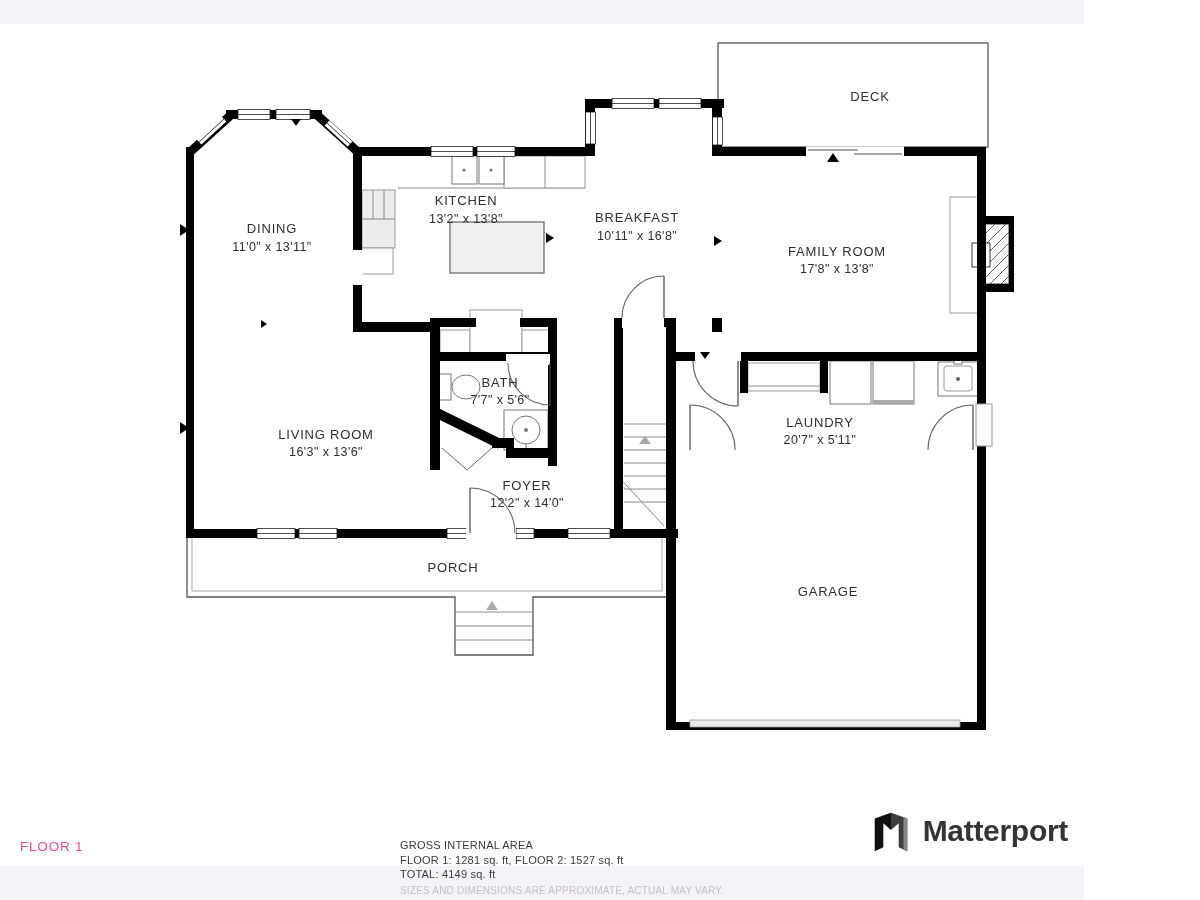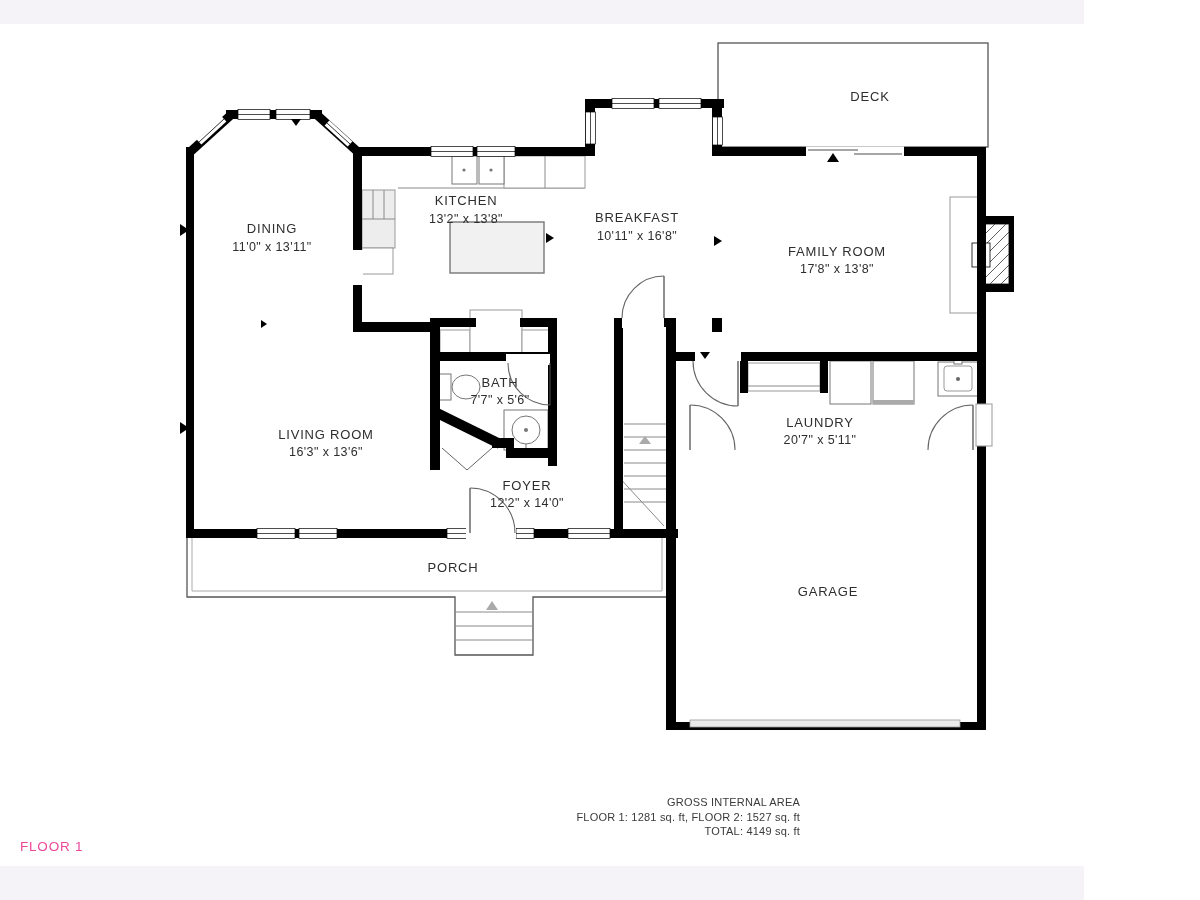--- a/index.html
+++ b/index.html
@@ -18,21 +18,21 @@
   .thin2{stroke:#aaa;fill:none;stroke-width:1;}
   .fix{stroke:#777;fill:#fff;stroke-width:1;}
   .fix2{stroke:#999;fill:#fff;stroke-width:1;}
   .arc{stroke:#666;fill:none;stroke-width:1.1;}
   .leaf{stroke:#444;stroke-width:1.2;}
   .tread{stroke:#8a8a8a;stroke-width:1;}
   text.room{font-family:"Liberation Sans",sans-serif;font-size:13px;letter-spacing:0.8px;
             fill:#2e2e2e;text-anchor:middle;}
   text.dims{font-family:"Liberation Sans",sans-serif;font-size:12.5px;letter-spacing:0.4px;
             fill:#2e2e2e;text-anchor:middle;}
-  .footer{position:absolute;left:400px;top:795px;width:400px;text-align:right;
+  .footer{position:absolute;left:400px;top:838px;width:400px;text-align:left;
           color:#3a3a3a;font-size:11px;letter-spacing:0.2px;line-height:14.6px;}
   .footer .disclaimer{font-size:10px;color:#c4c1c7;margin-top:2px;}
   .floor-label{position:absolute;left:20px;top:839px;font-size:13.5px;letter-spacing:0.8px;
                color:#ec4899;}
   .brand{position:absolute;right:16px;top:808px;display:flex;align-items:center;gap:9px;}
   .brand .brand-text{font-size:30px;font-weight:700;color:#343434;letter-spacing:-0.3px;}
 </style>
 </head>
 <body>
 
@@ -278,17 +278,26 @@
 
       <text class="room" x="453" y="572">PORCH</text>
       <text class="room" x="828" y="596">GARAGE</text>
     </g>
   </svg>
 
   <div class="footer">
     <div>GROSS INTERNAL AREA</div>
     <div>FLOOR 1: 1281 sq. ft, FLOOR 2: 1527 sq. ft</div>
     <div>TOTAL: 4149 sq. ft</div>
+    <div class="disclaimer">SIZES AND DIMENSIONS ARE APPROXIMATE, ACTUAL MAY VARY.</div>
   </div>
 
   <div class="floor-label">FLOOR 1</div>
 
+  <div class="brand">
+    <svg width="46" height="46" viewBox="0 0 48 48">
+      <polygon points="7,11 24,5 24,23 16,16 16,41 7,45" fill="#101010"></polygon>
+      <polygon points="24,5 41,11 41,45 32,41 32,16 24,23" fill="#3e3e3e"></polygon>
+      <polygon points="37,9.5 41,11 41,45 37,43.5" fill="#858585"></polygon>
+    </svg>
+    <span class="brand-text">Matterport</span>
+  </div>
 </div>
 
 </body></html>

